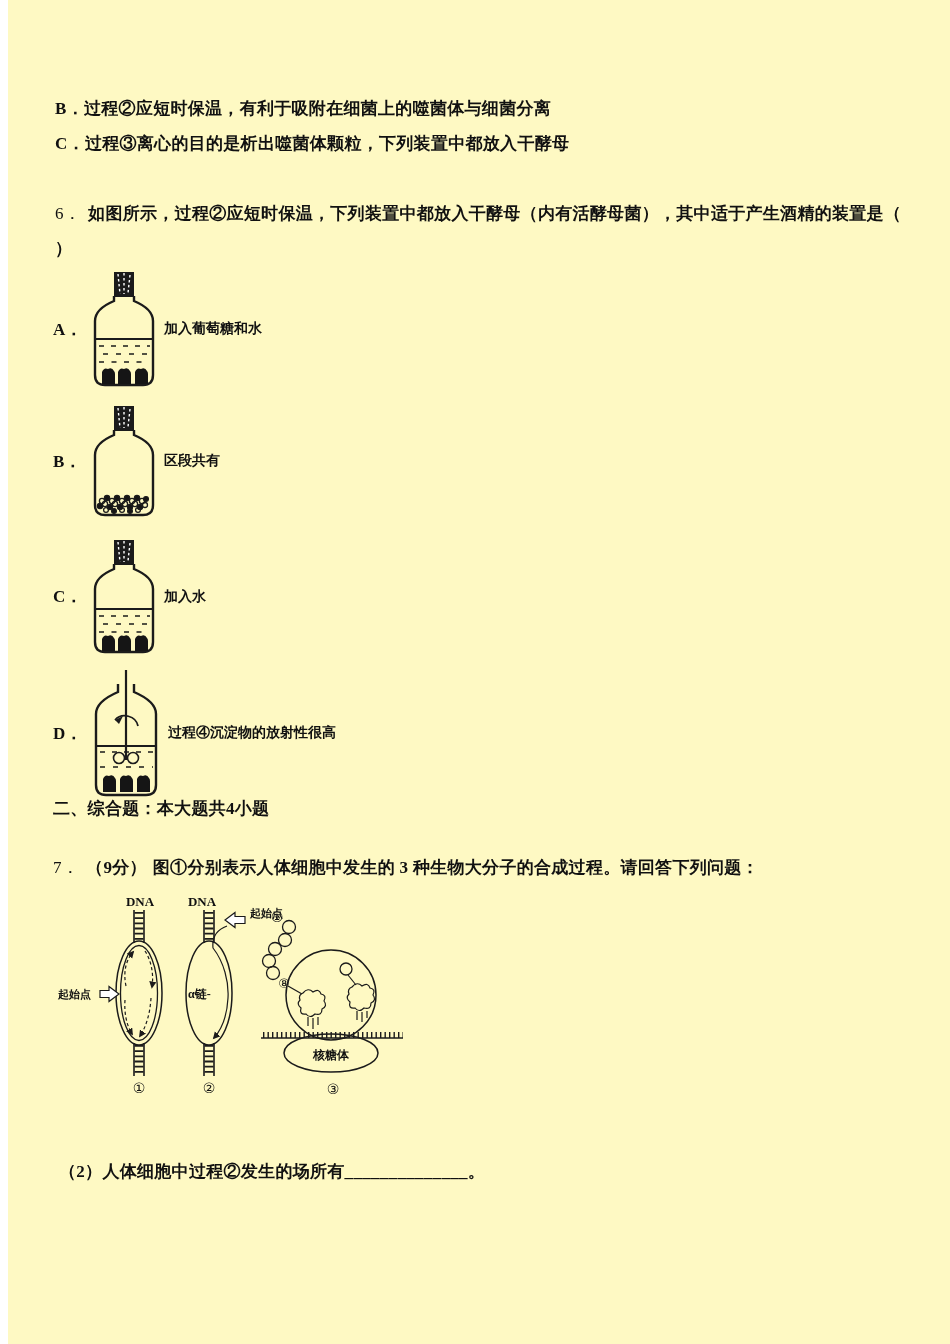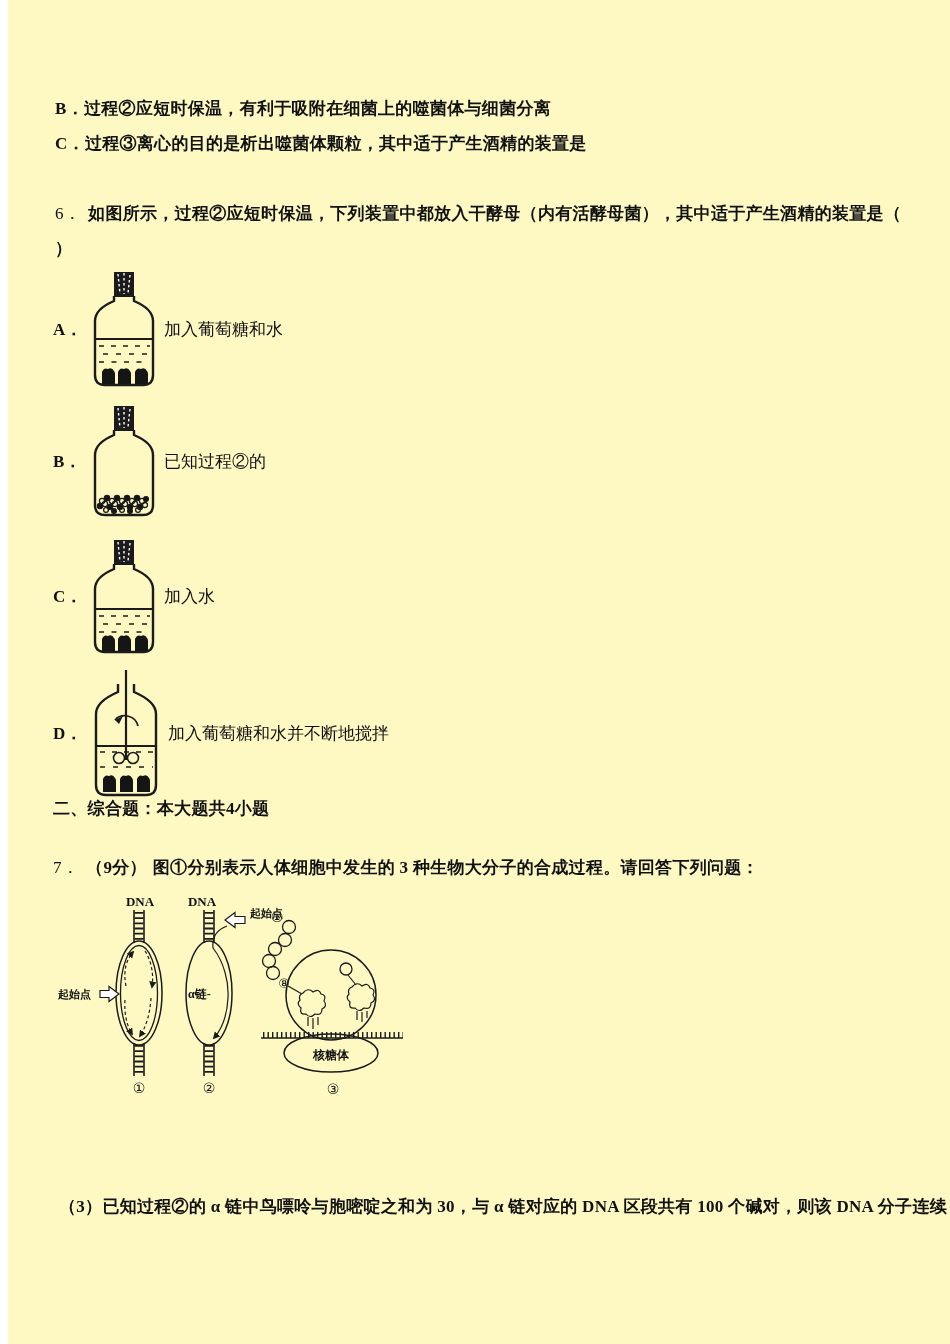--- a/index.html
+++ b/index.html
@@ -3,32 +3,32 @@
 <meta charset="utf-8">
 <style>
   html,body{margin:0;padding:0;background:#ffffff;}
   #page{position:relative;width:950px;height:1344px;background:#fef9c3;overflow:hidden;
         font-family:"Liberation Serif","DejaVu Serif",serif;color:#111;margin-left:8px;}
   .t{position:absolute;font-size:17px;font-weight:700;letter-spacing:.3px;white-space:nowrap;line-height:22px;}
   .num{font-weight:400;margin-right:7px;}
   .score{margin-right:6px;}
   .choice{position:absolute;left:45px;display:flex;align-items:center;}
   .choice-label{width:37px;font-size:17px;font-weight:700;flex:0 0 auto;}
-  .choice-caption{font-size:17px;font-weight:400;margin-left:6px;white-space:nowrap;}
+  .choice-caption{font-size:14px;font-weight:700;margin-left:6px;white-space:nowrap;}
   .stroke{stroke:#1b1b1b;fill:none;}
   svg text{font-family:"Liberation Serif","DejaVu Sans",serif;font-weight:700;fill:#111;}
   svg .cnum{font-family:"DejaVu Sans",sans-serif;font-weight:400;}
 </style>
 </head>
 <body>
 
 <div id="page">
 
   <div class="t" style="left:47px;top:98px"><span>B．</span><span>过程②应短时保温，有利于吸附在细菌上的噬菌体与细菌分离</span></div>
-  <div class="t" style="left:47px;top:133px"><span>C．</span><span>过程③离心的目的是析出噬菌体颗粒，其中适于产生酒精的装置是</span></div>
+  <div class="t" style="left:47px;top:133px"><span>C．</span><span>过程③离心的目的是析出噬菌体颗粒，下列装置中都放入干酵母</span></div>
 
   <div class="t" style="left:47px;top:203px"><span class="num">6．</span><span>如图所示，过程②应短时保温，下列装置中都放入干酵母（内有活酵母菌），其中适于产生酒精的装置是（</span></div>
   <div class="t" style="left:47px;top:238px">）</div>
 
   <div class="choice" style="top:270px">
     <span class="choice-label">A．</span>
     <svg width="68" height="118" viewBox="0 0 68 118">
       <rect x="24" y="2" width="20" height="25" fill="#1b1b1b"></rect>
       <path d="M28,4 l2,20 M34,3 l0,21 M40,5 l-2,18" stroke="#ffffff" stroke-width="1.4" stroke-dasharray="2.5 2.5" fill="none"></path>
       <path class="stroke" d="M24,26 L24,31 C12,36 5,43 5,51 L5,105 Q5,115 15,115 L53,115 Q63,115 63,105 L63,51 C63,43 56,36 44,31 L44,26" fill="#ffffff" stroke-width="2.4"></path>
@@ -72,21 +72,21 @@
           <circle cx="45" cy="100" r="2.6"></circle>
           <circle cx="50" cy="103" r="2.6" fill="#151515"></circle>
           <circle cx="55" cy="101" r="2.5"></circle>
         <circle cx="16" cy="106" r="2.4"></circle>
           <circle cx="24" cy="107" r="2.4" fill="#151515"></circle>
           <circle cx="32" cy="106" r="2.4"></circle>
           <circle cx="40" cy="107" r="2.4" fill="#151515"></circle>
           <circle cx="48" cy="106" r="2.4"></circle>
       </g>
     </svg>
-    <span class="choice-caption">已知过程②的</span>
+    <span class="choice-caption">区段共有</span>
   </div>
 
   <div class="choice" style="top:538px">
     <svg width="0" height="0"></svg>
     <span class="choice-label">C．</span>
     <svg width="68" height="117" viewBox="0 0 68 117">
       <rect x="24" y="2" width="20" height="25" fill="#1b1b1b"></rect>
       <path d="M28,4 l2,20 M34,3 l0,21 M40,5 l-2,18" stroke="#ffffff" stroke-width="1.4" stroke-dasharray="2.5 2.5" fill="none"></path>
       <path class="stroke" d="M24,26 L24,31 C12,36 5,43 5,51 L5,104 Q5,114 15,114 L53,114 Q63,114 63,104 L63,51 C63,43 56,36 44,31 L44,26" fill="#ffffff" stroke-width="2.4"></path>
       <line class="stroke" x1="6" y1="71" x2="62" y2="71" stroke-width="2"></line>
@@ -113,21 +113,21 @@
       <line class="stroke" x1="10" y1="84" x2="63" y2="84" stroke-width="1.5" stroke-dasharray="5 7"></line>
       <circle class="stroke" cx="29" cy="90" r="5.5" stroke-width="1.6"></circle>
       <circle class="stroke" cx="43" cy="90" r="5.5" stroke-width="1.6"></circle>
       <line class="stroke" x1="10" y1="99" x2="63" y2="99" stroke-width="1.5" stroke-dasharray="5 8"></line>
       <g fill="#151515">
         <path d="M13,111 q2,-5 6,-3 q4,-2 6,2 q1,1 1,3 l0,11 l-13,0 z"></path>
         <path d="M30,111 q2,-5 6,-3 q4,-2 6,2 q1,1 1,3 l0,11 l-13,0 z"></path>
         <path d="M47,111 q2,-5 6,-3 q4,-2 6,2 q1,1 1,3 l0,11 l-13,0 z"></path>
       </g>
     </svg>
-    <span class="choice-caption">加入葡萄糖和水并不断地搅拌</span>
+    <span class="choice-caption">过程④沉淀物的放射性很高</span>
   </div>
 
   <div class="t" style="left:45px;top:798px">二、综合题：本大题共4小题</div>
 
   <div class="t" style="left:45px;top:857px"><span class="num">7．</span><span class="score">（9分）</span><span>图①分别表示人体细胞中发生的 3 种生物大分子的合成过程。请回答下列问题：</span></div>
 
   <svg style="position:absolute;left:48px;top:890px" width="360" height="212" viewBox="0 0 360 212">
     <defs>
       <marker id="ah" markerWidth="7" markerHeight="7" refX="4.5" refY="3" orient="auto">
           <path d="M0,0 L6,3 L0,6 z" fill="#1b1b1b"></path>
@@ -196,15 +196,15 @@
         <line x1="311" y1="121" x2="311" y2="128" class="stroke" stroke-width="1.2"></line>
       </g>
       <ellipse cx="275" cy="163" rx="47" ry="19" class="stroke" stroke-width="1.5"></ellipse>
       <line x1="205" y1="148" x2="347" y2="148" class="stroke" stroke-width="1.6"></line>
       <line x1="207" y1="145" x2="347" y2="145" stroke="#1b1b1b" stroke-width="6" stroke-dasharray="1.4 3.1"></line>
       <text x="275" y="169" font-size="12" text-anchor="middle">核糖体</text>
       <text x="277" y="204" font-size="14" text-anchor="middle" class="cnum">③</text>
     </g>
   </svg>
 
-  <div class="t" style="left:51px;top:1196px">（3）已知过程②的 α 链中鸟嘌呤与胞嘧啶之和为 30，与 α 链对应的 DNA 区段共有 100 个碱对，则该 DNA 分子连续</div>
+  <div class="t" style="left:51px;top:1161px">（2）人体细胞中过程②发生的场所有______________。</div>
 
 </div>
 
 </body></html>

